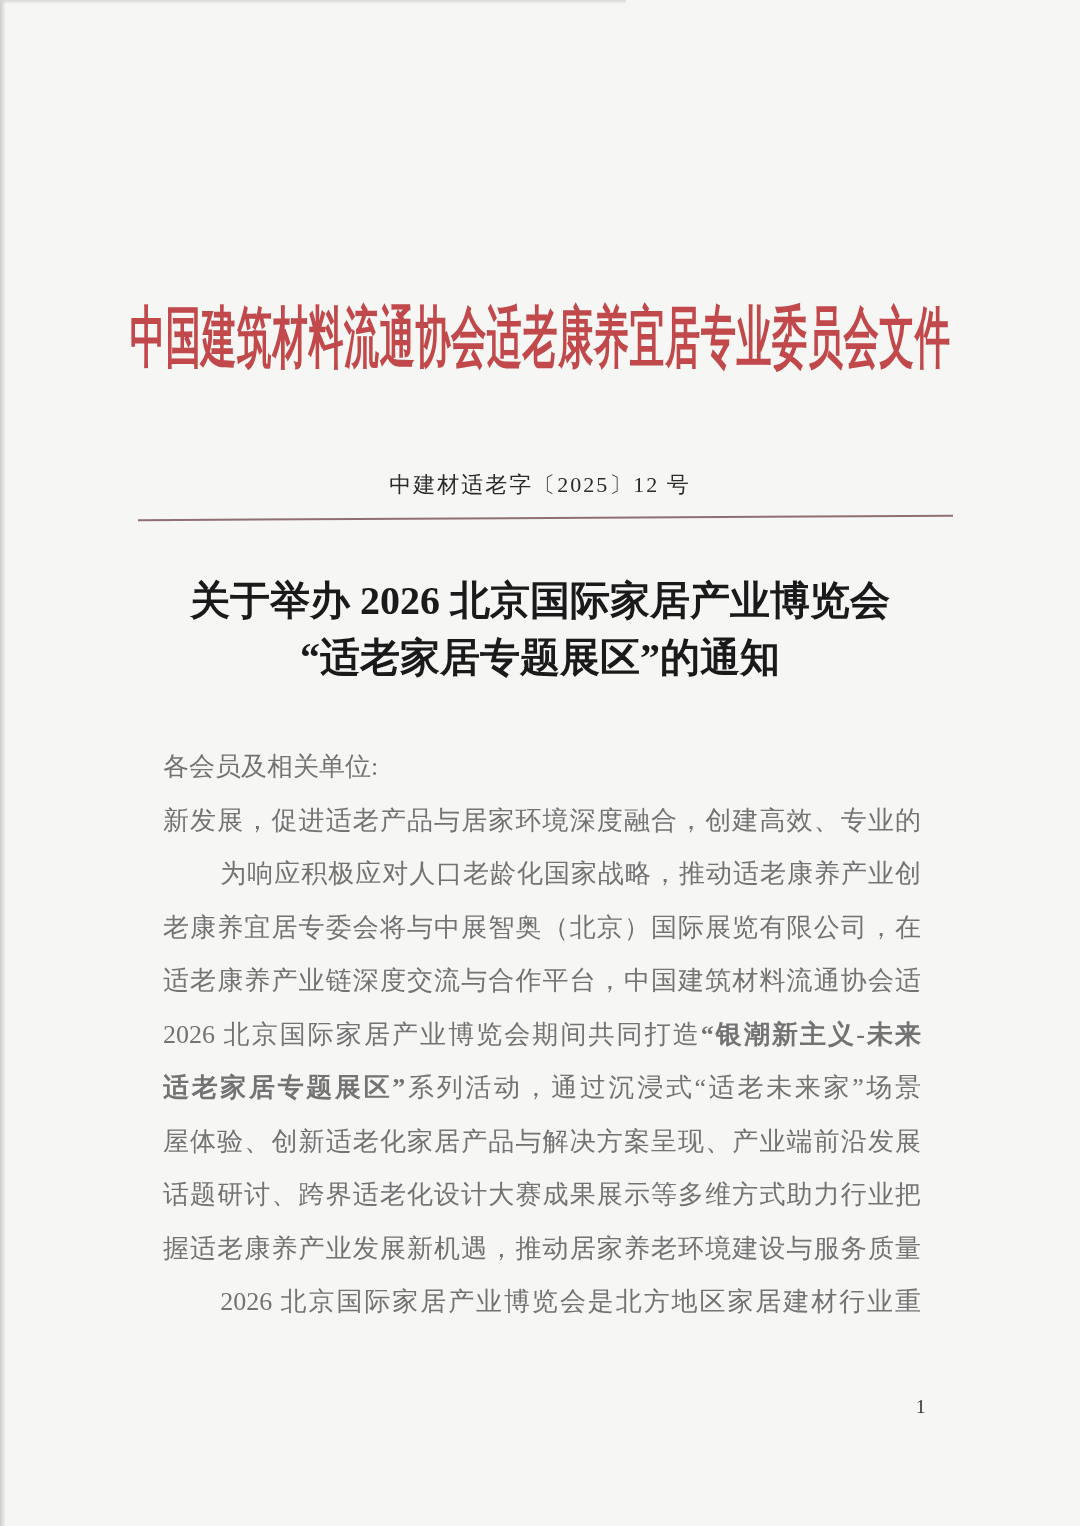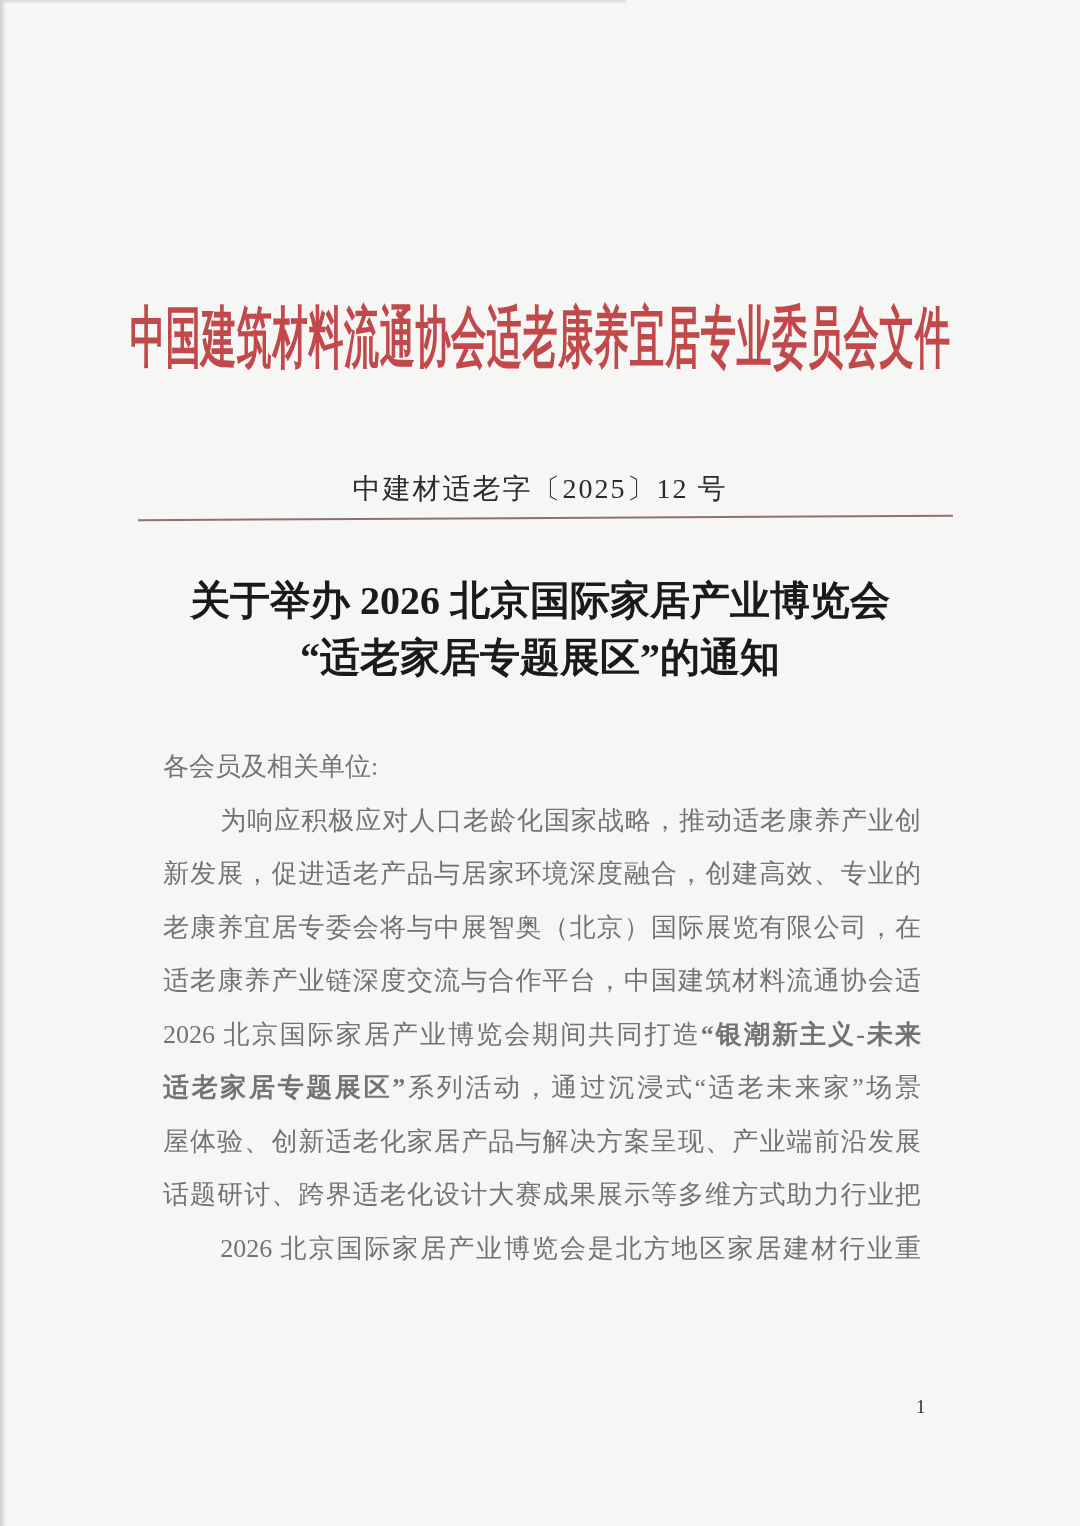--- a/index.html
+++ b/index.html
@@ -22,21 +22,21 @@
   .red-header {
     position: absolute; left: 130px; top: 320px; width: 820px;
     font-size: 35px; font-weight: bold; line-height: 38px;
     transform: scaleY(1.9); transform-origin: center;
     white-space: nowrap;
     text-align: justify; text-align-last: justify;
     letter-spacing: 0;
   }
   .doc-number {
     position: absolute; left: 0; right: 0; top: 470px;
-    text-align: center; font-size: 28px; letter-spacing: 2px; color: #2b2b2b;
+    text-align: center; font-size: 22px; letter-spacing: 2px; color: #2b2b2b;
   }
   .divider {
     position: absolute; left: 138px; top: 517px; width: 815px; height: 2px;
     transform: rotate(-0.3deg);
   }
   .doc-title {
     position: absolute; left: 0; right: 0; top: 572px;
     text-align: center; font-size: 40px; font-weight: bold;
     line-height: 57px; color: #1a1a1a;
   }
@@ -68,27 +68,28 @@
   <div class="divider" style="background: rgb(143, 111, 114);"></div>
 
   <div class="doc-title">
     <div>关于举办 2026 北京国际家居产业博览会</div>
     <div>“适老家居专题展区”的通知</div>
   </div>
 
   <div class="body-block">
     <div class="line">各会员及相关单位:</div>
     <div>
+        <div class="line justify"><span class="">新发展，促进适老产品与居家环境深度融合，创建高效、专业的</span></div>
         <div class="line justify indent"><span class="">为响应积极应对人口老龄化国家战略，推动适老康养产业创</span></div>
-        <div class="line justify"><span class="">新发展，促进适老产品与居家环境深度融合，创建高效、专业的</span></div>
         <div class="line justify"><span class="">老康养宜居专委会将与中展智奥（北京）国际展览有限公司，在</span></div>
         <div class="line justify"><span class="">适老康养产业链深度交流与合作平台，中国建筑材料流通协会适</span></div>
         <div class="line justify"><span class="">2026 北京国际家居产业博览会期间共同打造</span><span class="seg-bold">“银潮新主义-未来</span></div>
         <div class="line justify"><span class="seg-bold">适老家居专题展区”</span><span class="">系列活动，通过沉浸式“适老未来家”场景</span></div>
         <div class="line justify"><span class="">屋体验、创新适老化家居产品与解决方案呈现、产业端前沿发展</span></div>
         <div class="line justify"><span class="">话题研讨、跨界适老化设计大赛成果展示等多维方式助力行业把</span></div>
+        <div class="line justify"><span class="">握适老康养产业发展新机遇，推动居家养老环境建设与服务质量</span></div>
         <div class="line justify indent"><span class="">2026 北京国际家居产业博览会是北方地区家居建材行业重</span></div>
       </div>
   </div>
 
   <div class="page-number">1</div>
 
 </div>
 
 </body></html>

